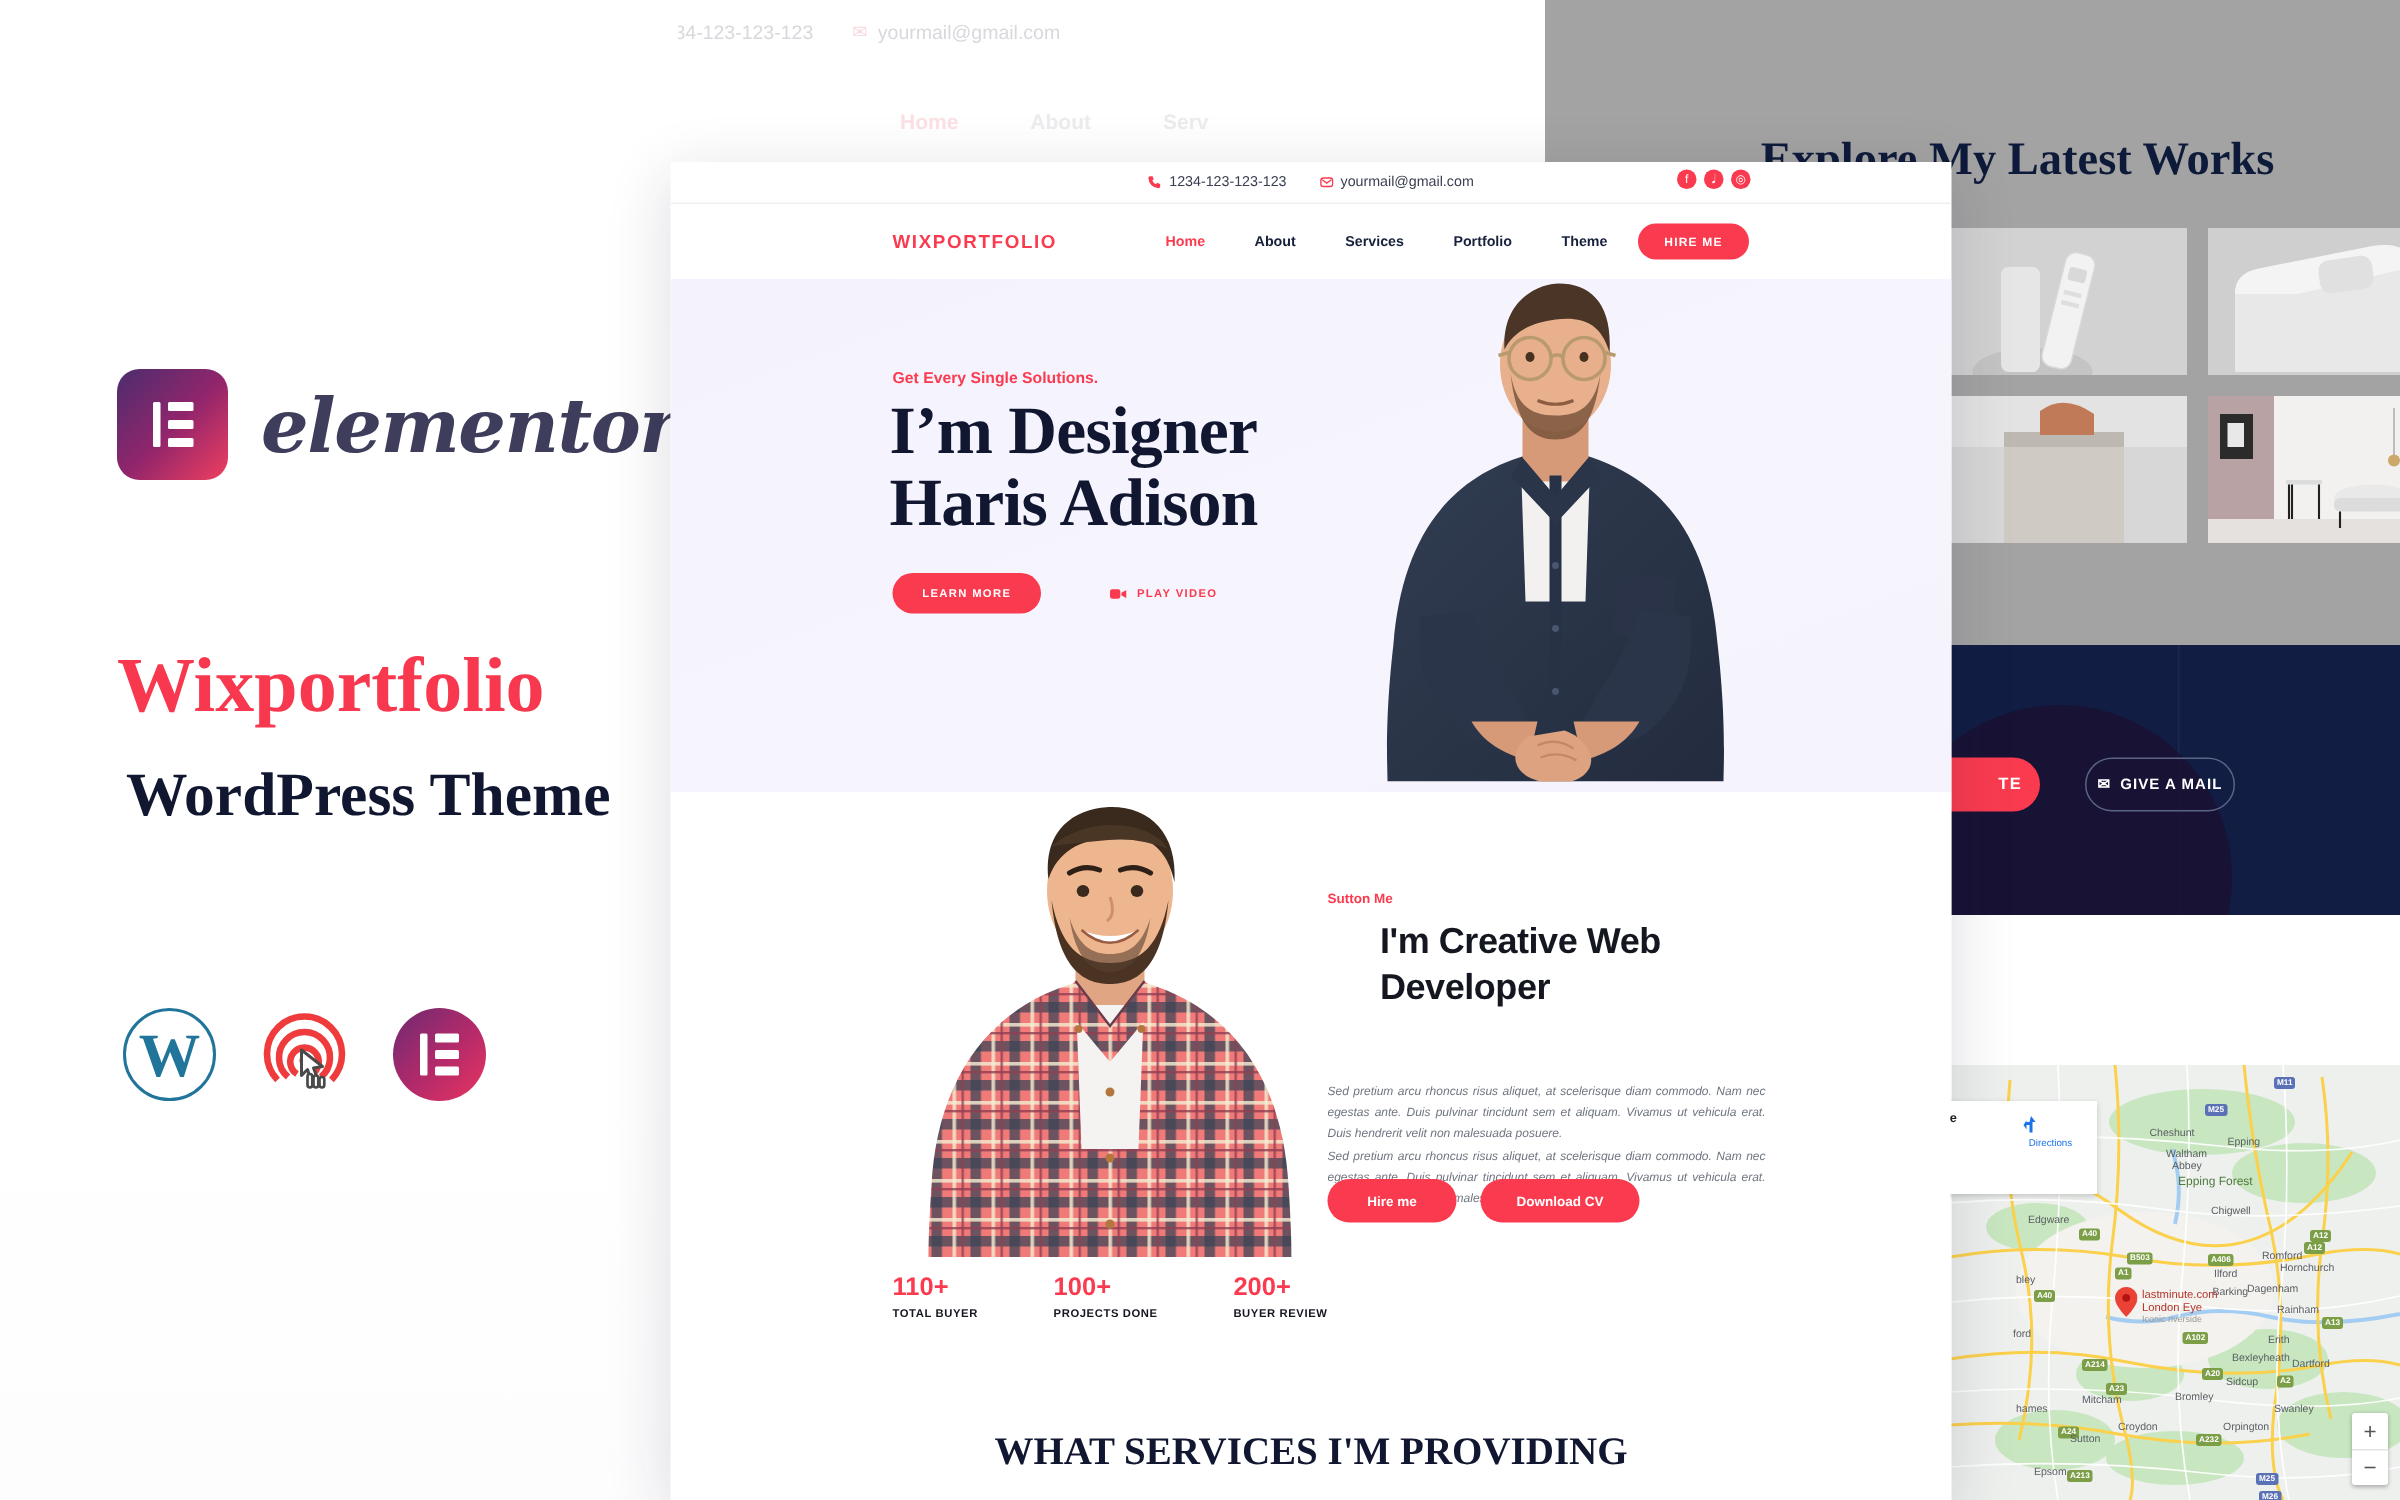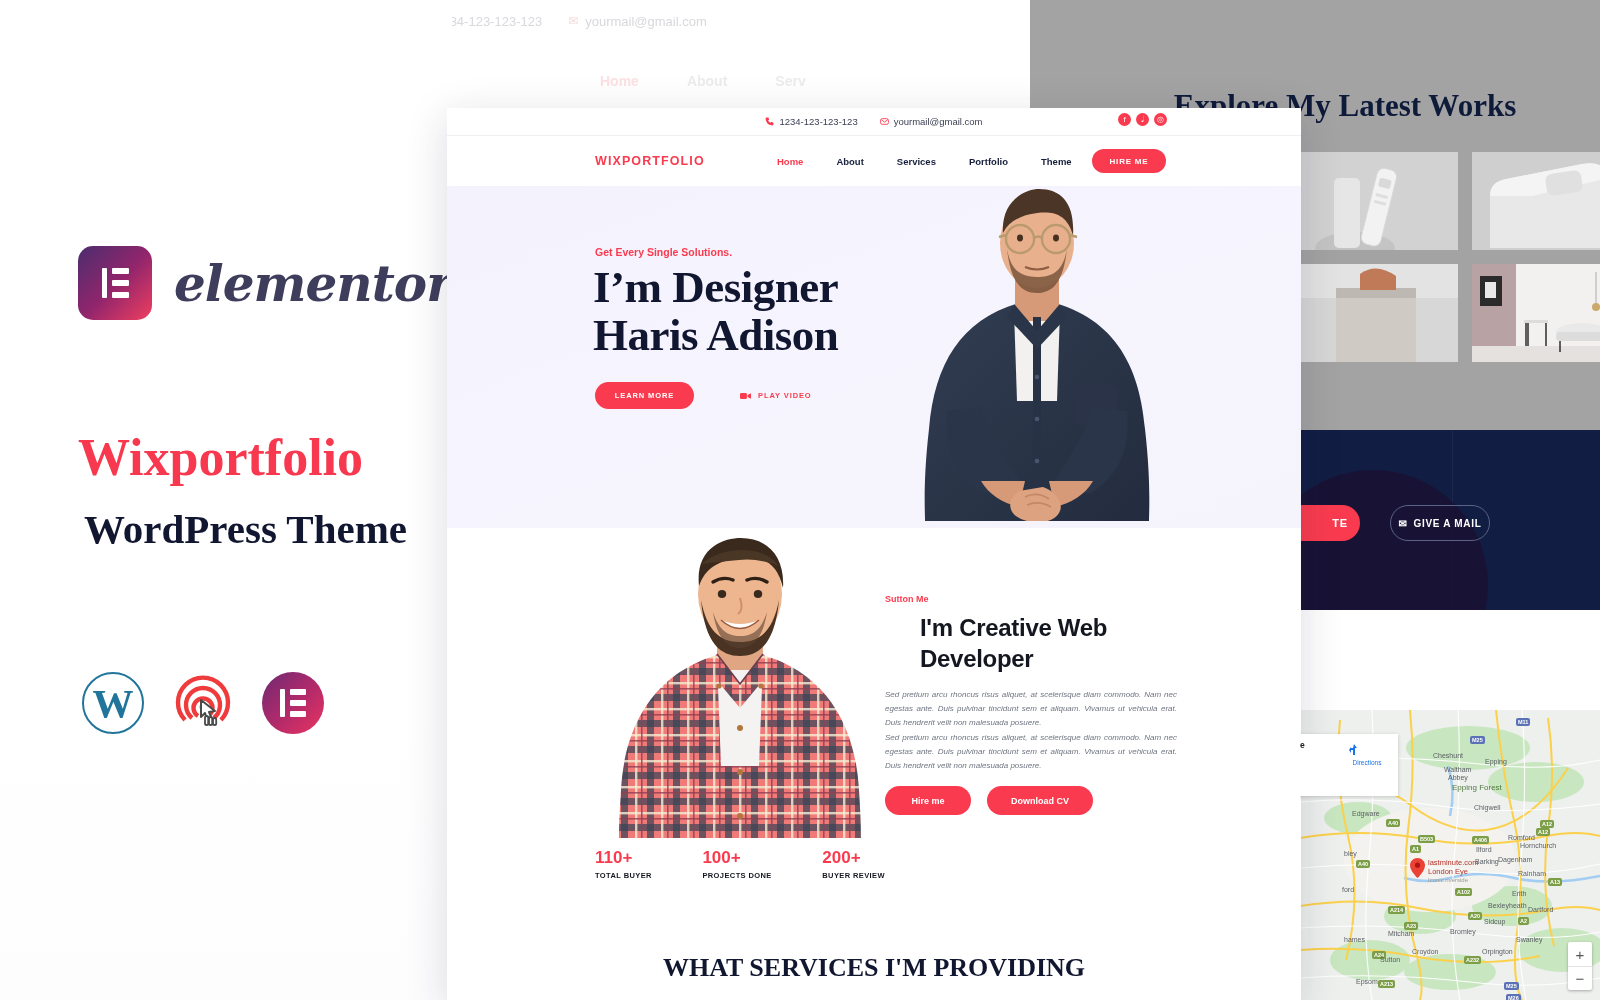--- a/index.html
+++ b/index.html
@@ -161,21 +161,21 @@
   .hero-person { position: absolute; left: 460px; top: -5px; width: 260px; height: 440px; }
 
   .about { position: relative; height: 400px; background: #fff; }
   .about-photo { position: absolute; left: 148px; top: 10px; width: 290px; height: 300px; }
   .about-tag { position: absolute; left: 438px; top: 66px; font-size: 9px;
                font-weight: 700; color: #fa3b4f; }
   .about-h2 { position: absolute; left: 437px; top: 85px; width: 300px;
               font-size: 24px; line-height: 1.28; font-weight: 700; color: #14171f;
               letter-spacing: -.3px; margin-left: 36px; }
   .about-p { position: absolute; left: 438px; width: 292px; font-size: 8px;
-             font-style: italic; line-height: 1.75; color: #6f7580; text-align: justify; }
+             font-style: italic; line-height: 1.75; color: #6f7580; text-align: justify; margin-top: 33px; }
   .p1 { top: 160px; } .p2 { top: 203px; }
   .about-btns { position: absolute; left: 438px; top: 258px; display: flex; gap: 16px; }
   .btn-pill { height: 29px; border-radius: 15px; background: #fa3b4f; color: #fff;
               font-size: 9px; font-weight: 600; display: flex; align-items: center;
               justify-content: center; }
   .btn-hire { width: 86px; } .btn-cv { width: 106px; }
 
   .stats { position: absolute; left: 148px; top: 320px; width: 290px; display: flex;
            justify-content: space-between; }
   .stat { text-align: left; }

